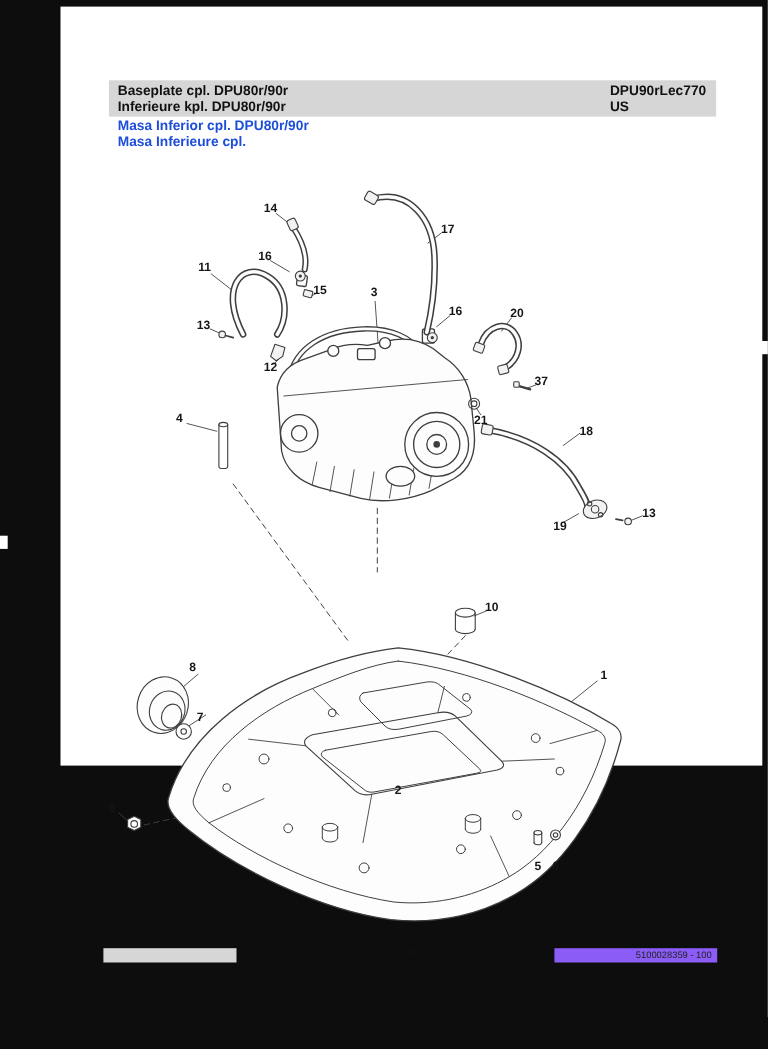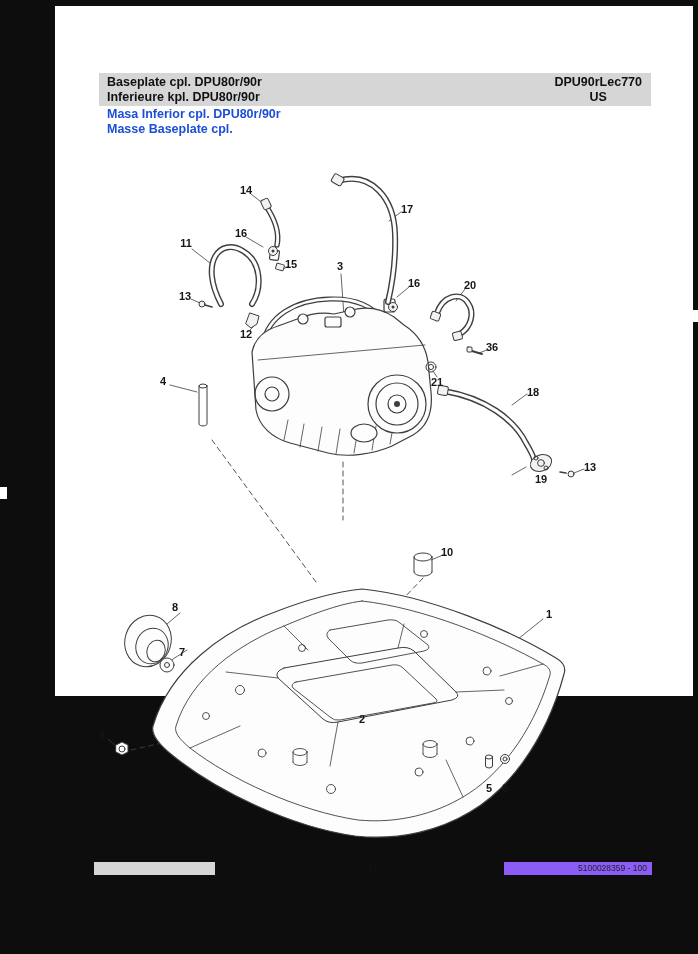--- a/index.html
+++ b/index.html
@@ -19,21 +19,21 @@
   .notch-left  { position:absolute; left:0;  top:487px; width:7px;  height:12px; background:#fff; }
   .notch-right { position:absolute; right:0; top:310px; width:7px;  height:12px; background:#fff; }
 
   .header-bar {
     position:absolute; left:44px; top:67px; width:552px; height:33px;
     background:#d6d6d6;
     display:flex; justify-content:space-between;
     padding:2px 9px 2px 8px;
     font-weight:bold; font-size:12.5px; line-height:14.5px; color:#111;
   }
-  .h-right { text-align:center; }
+  .h-right { text-align:left; }
   .header-sub {
     position:absolute; left:52px; top:101px;
     font-weight:bold; font-size:12.5px; line-height:15px; color:#1d4ed8;
   }
 
   .footer-bar-left {
     position:absolute; left:39px; top:856px; width:121px; height:13px;
     background:#d6d6d6;
   }
   .page-number {
@@ -62,21 +62,21 @@
       <div>Baseplate cpl. DPU80r/90r</div>
       <div>Inferieure kpl. DPU80r/90r</div>
     </div>
     <div class="h-right">
       <div>DPU90rLec770</div>
       <div>US</div>
     </div>
   </div>
   <div class="header-sub">
     <div>Masa Inferior cpl. DPU80r/90r</div>
-    <div>Masse Baseplate cpl.</div>
+    <div>Masa Inferieure cpl.</div>
   </div>
 
   <div class="footer-bar-left"></div>
   <div class="page-number">10</div>
   <div class="footer-bar-right">5100028359 - 100</div>
 </div>
 
 <div class="notch-left"></div>
 <div class="notch-right"></div>
 
@@ -249,26 +249,26 @@
     <div class="callout" style="left: 246px; top: 190px;">14</div>
     <div class="callout" style="left: 407px; top: 209px;">17</div>
     <div class="callout" style="left: 241px; top: 233px;">16</div>
     <div class="callout" style="left: 186px; top: 243px;">11</div>
     <div class="callout" style="left: 291px; top: 264px;">15</div>
     <div class="callout" style="left: 340px; top: 266px;">3</div>
     <div class="callout" style="left: 414px; top: 283px;">16</div>
     <div class="callout" style="left: 470px; top: 285px;">20</div>
     <div class="callout" style="left: 185px; top: 296px;">13</div>
     <div class="callout" style="left: 246px; top: 334px;">12</div>
-    <div class="callout" style="left: 492px; top: 347px;">36</div>
+    <div class="callout" style="left: 492px; top: 347px;">37</div>
     <div class="callout" style="left: 437px; top: 382px;">21</div>
     <div class="callout" style="left: 533px; top: 392px;">18</div>
     <div class="callout" style="left: 163px; top: 381px;">4</div>
     <div class="callout" style="left: 590px; top: 467px;">13</div>
-    <div class="callout" style="left: 509px; top: 479px; margin-left: 32px;">19</div>
+    <div class="callout" style="left: 509px; top: 479px;">19</div>
     <div class="callout" style="left: 447px; top: 552px;">10</div>
     <div class="callout" style="left: 175px; top: 607px;">8</div>
     <div class="callout" style="left: 549px; top: 614px;">1</div>
     <div class="callout" style="left: 182px; top: 652px;">7</div>
     <div class="callout" style="left: 362px; top: 719px;">2</div>
     <div class="callout" style="left: 102px; top: 735px;">9</div>
     <div class="callout" style="left: 489px; top: 788px;">5</div>
     <div class="callout" style="left: 505px; top: 788px;">6</div>
   </div>
 

